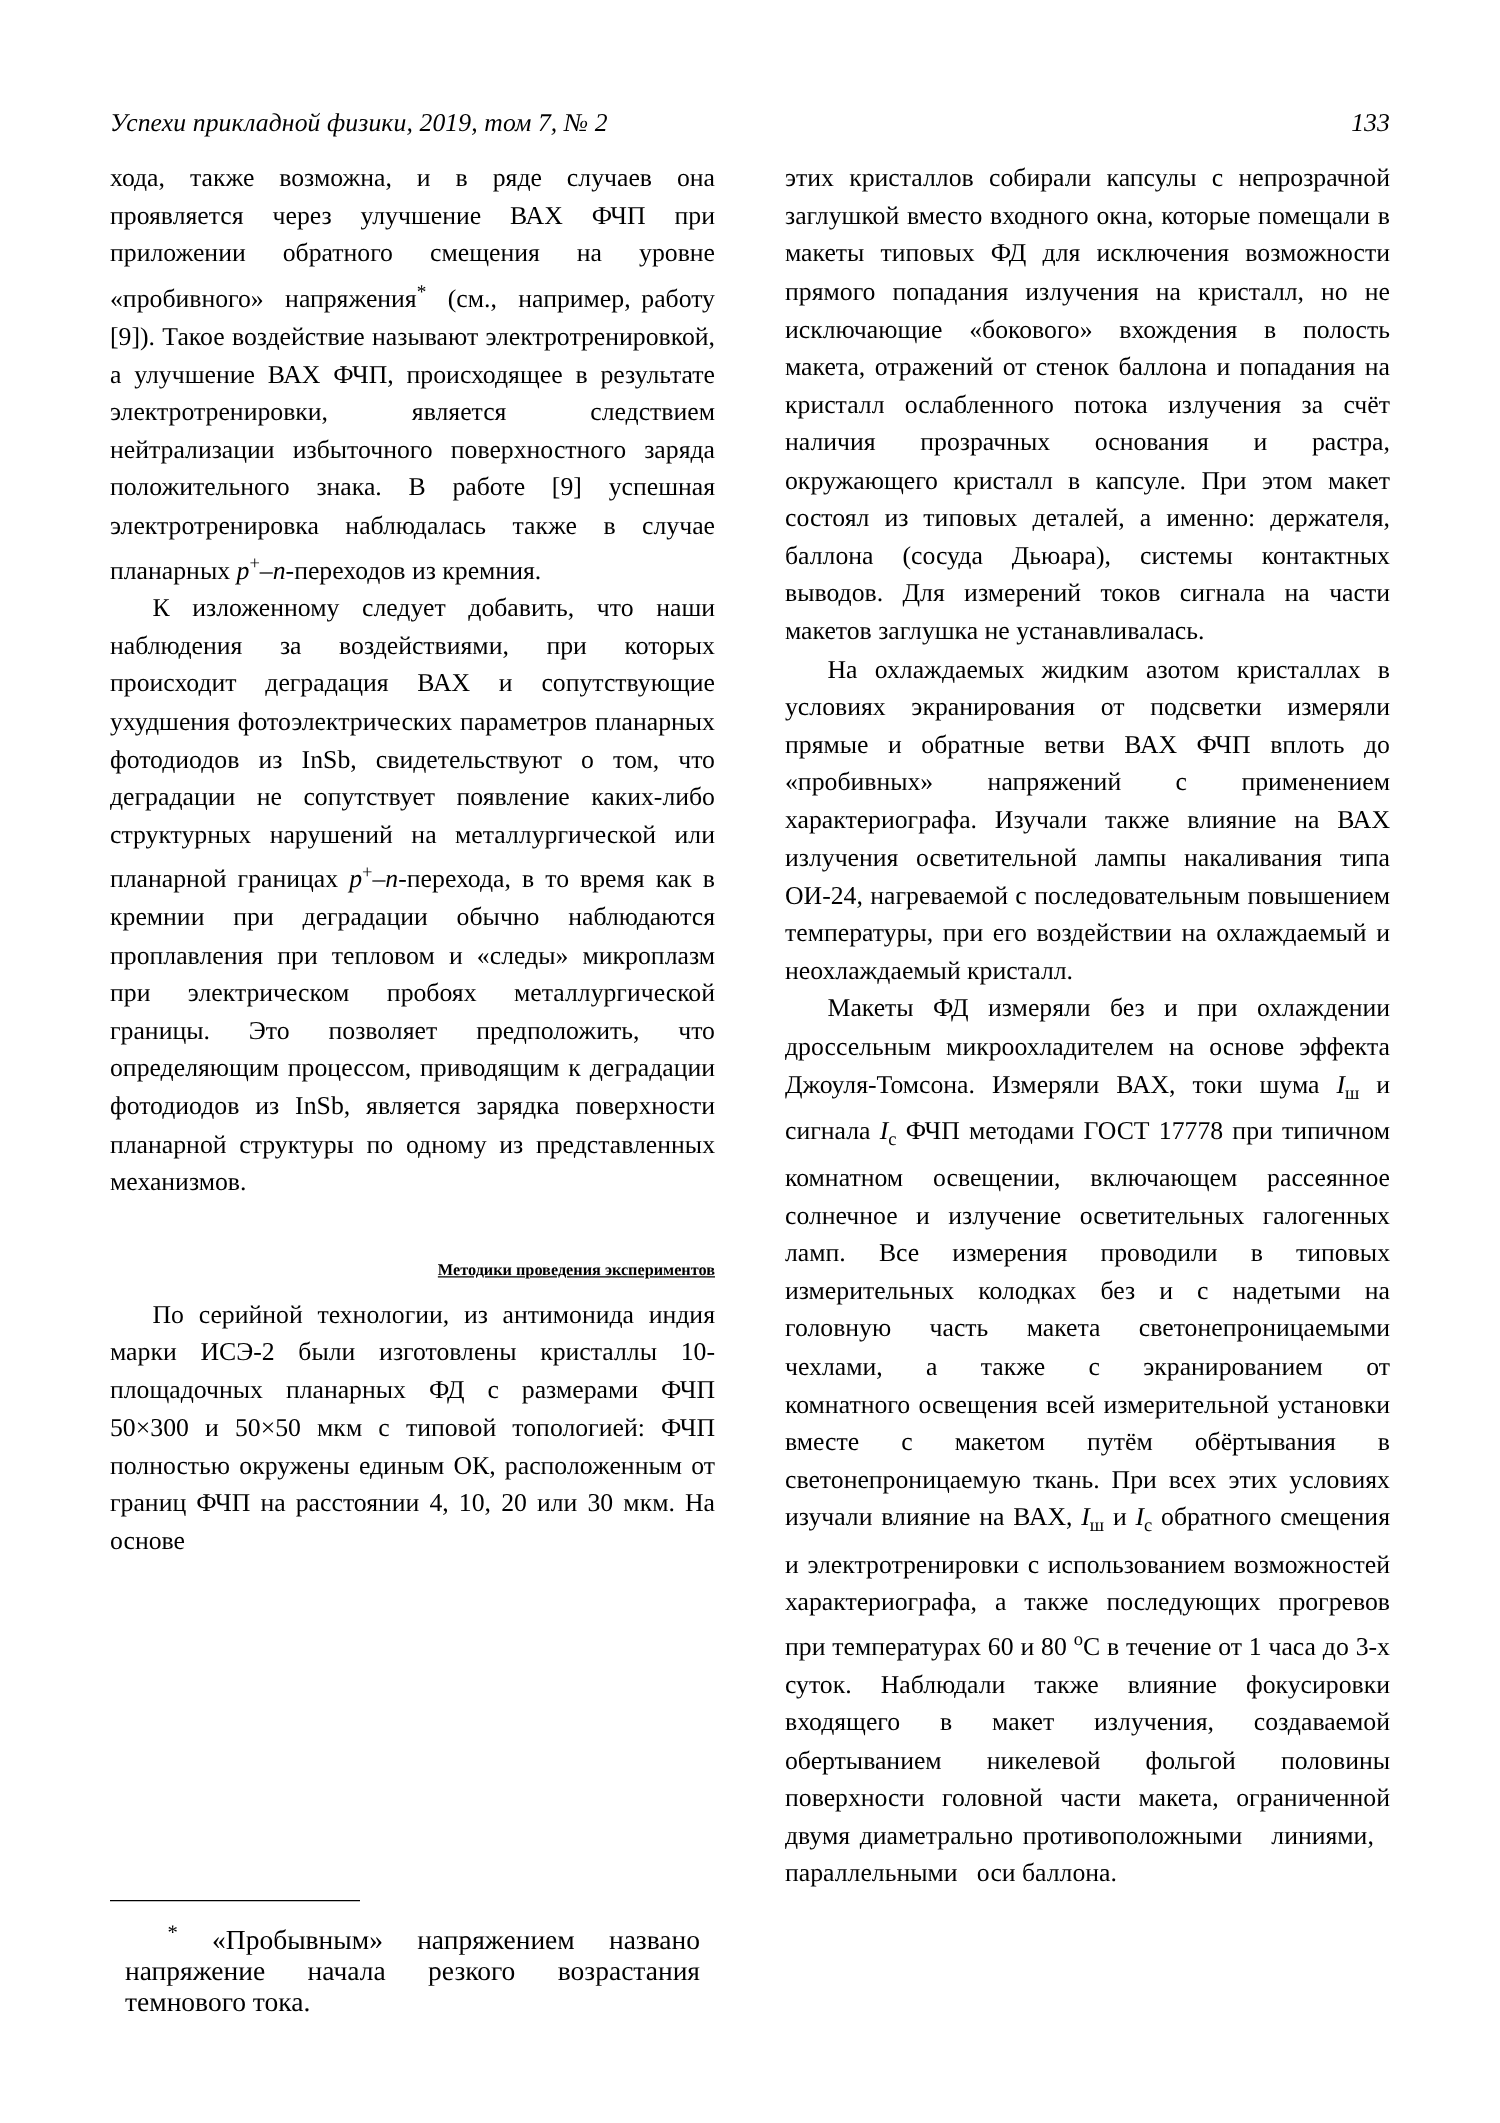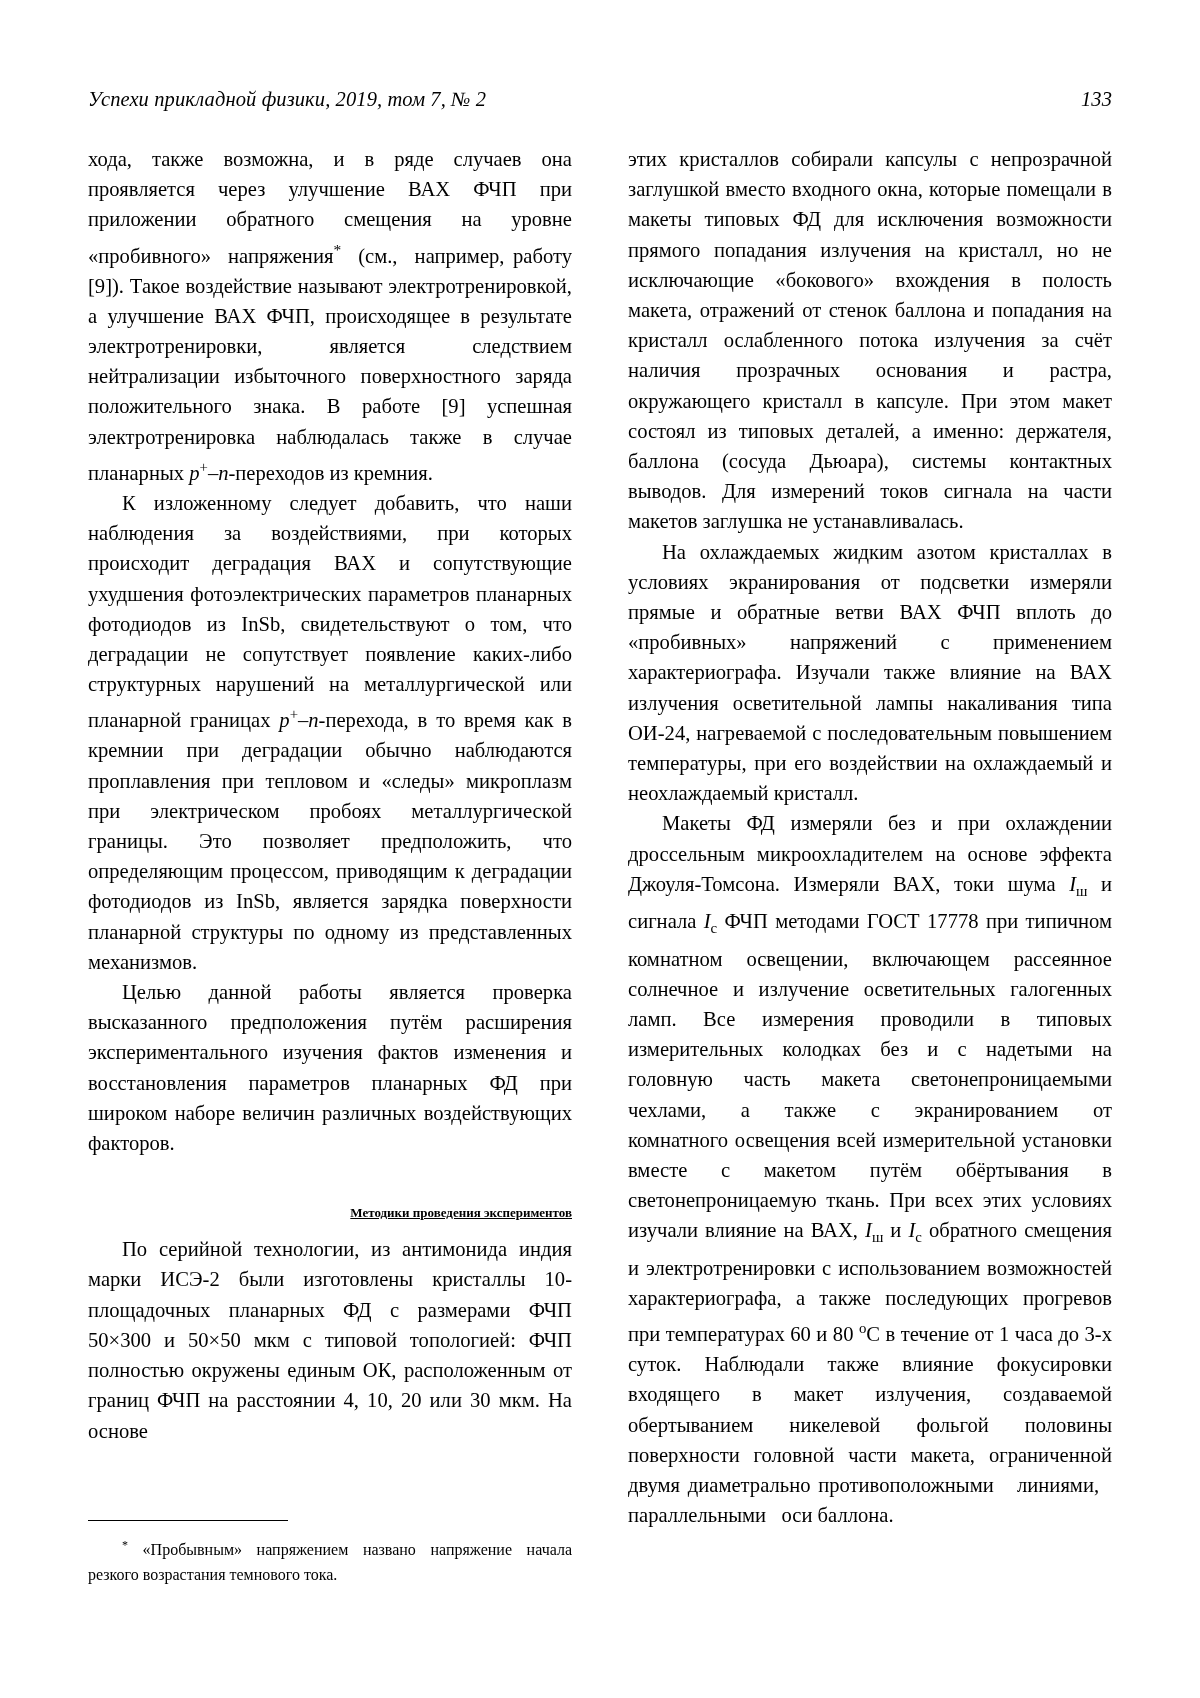--- a/index.html
+++ b/index.html
@@ -38,21 +38,20 @@
   .header .page-number {
     font-size: 20.5px;
   }
   .columns {
     position: absolute;
     left: 88px;
     top: 128px;
     width: 1024px;
     display: flex;
     gap: 56px;
-    margin-top: 16px;
   }
   .col {
     width: 484px;
   }
   p.body {
     margin: 0;
     font-size: 20.6px;
     line-height: 30.2px;
     text-align: justify;
     text-justify: inter-word;
@@ -76,22 +75,22 @@
     top: 1520px;
     width: 484px;
   }
   .footnote-rule {
     width: 200px;
     height: 1px;
     background: #000;
     margin-bottom: 12px;
   }
   .footnote {
-    margin: 0;
-    font-size: 16px;
+    margin: 12px;
+    font-size: 22px;
     line-height: 25px;
     text-align: justify;
     text-indent: 34px;
   }
   sup.star {
     font-size: 0.75em;
     vertical-align: super;
   }
   .sub { font-size: 0.72em; vertical-align: sub; }
   .supn { font-size: 0.72em; vertical-align: super; }
@@ -109,21 +108,20 @@
   </div>
 
   <div class="columns">
 
     <div class="col">
 
       <p class="body">хода, также возможна, и в ряде случаев она проявляется через улучшение ВАХ ФЧП при приложении обратного смещения на уровне «пробивного»&nbsp; напряжения<sup class="star">*</sup>&nbsp; (см.,&nbsp; например, работу [9]). Такое воздействие называют электротренировкой, а улучшение ВАХ ФЧП, происходящее в результате электротренировки, является следствием нейтрализации избыточного поверхностного заряда положительного&nbsp;&nbsp; знака.&nbsp;&nbsp; В&nbsp;&nbsp; работе&nbsp;&nbsp; [9]&nbsp;&nbsp; успешная электротренировка наблюдалась также в случае планарных <i class="var">p</i><span class="supn">+</span>–<i class="var">n</i>-переходов из кремния.</p>
 
       <p class="body indent">К изложенному следует добавить, что наши наблюдения за воздействиями, при которых происходит деградация ВАХ и сопутствующие ухудшения фотоэлектрических параметров планарных фотодиодов из InSb, свидетельствуют о том, что деградации не сопутствует появление каких-либо структурных нарушений на металлургической или планарной границах <i class="var">p</i><span class="supn">+</span>–<i class="var">n</i>-перехода, в то время как в кремнии при деградации обычно наблюдаются проплавления при тепловом и «следы» микроплазм при электрическом пробоях металлургической границы. Это позволяет предположить, что определяющим процессом, приводящим к деградации фотодиодов из InSb, является зарядка поверхности планарной структуры по одному из представленных механизмов.</p>
 
-      <p class="body indent">Целью данной работы является проверка высказанного предположения путём расширения экспериментального изучения фактов изменения и восстановления параметров планарных ФД при широком наборе величин различных воздействующих факторов.</p>
 
       <div class="section-title">
         <span>Методики проведения экспериментов</span>
       </div>
 
       <p class="body indent">По серийной технологии, из антимонида индия марки ИСЭ-2 были изготовлены кристаллы 10-площадочных планарных ФД с размерами ФЧП 50×300 и 50×50 мкм с типовой топологией: ФЧП полностью окружены единым ОК, расположенным от границ ФЧП на расстоянии 4, 10, 20 или 30 мкм. На основе</p>
 
     </div>
 
     <div class="col">

